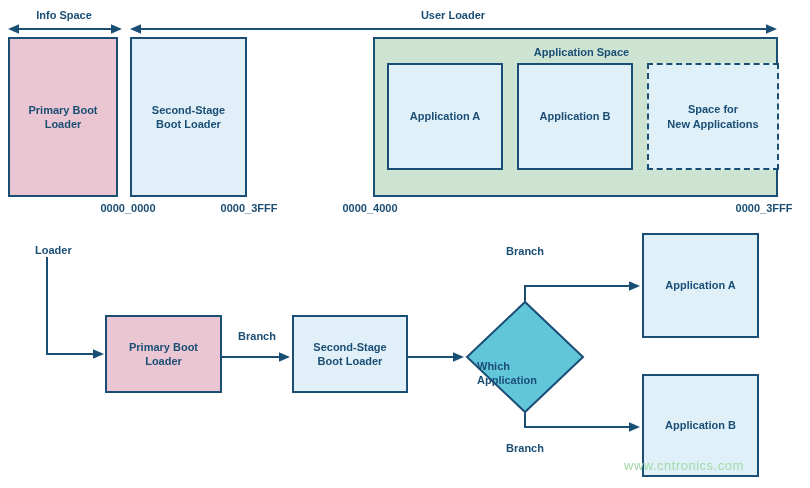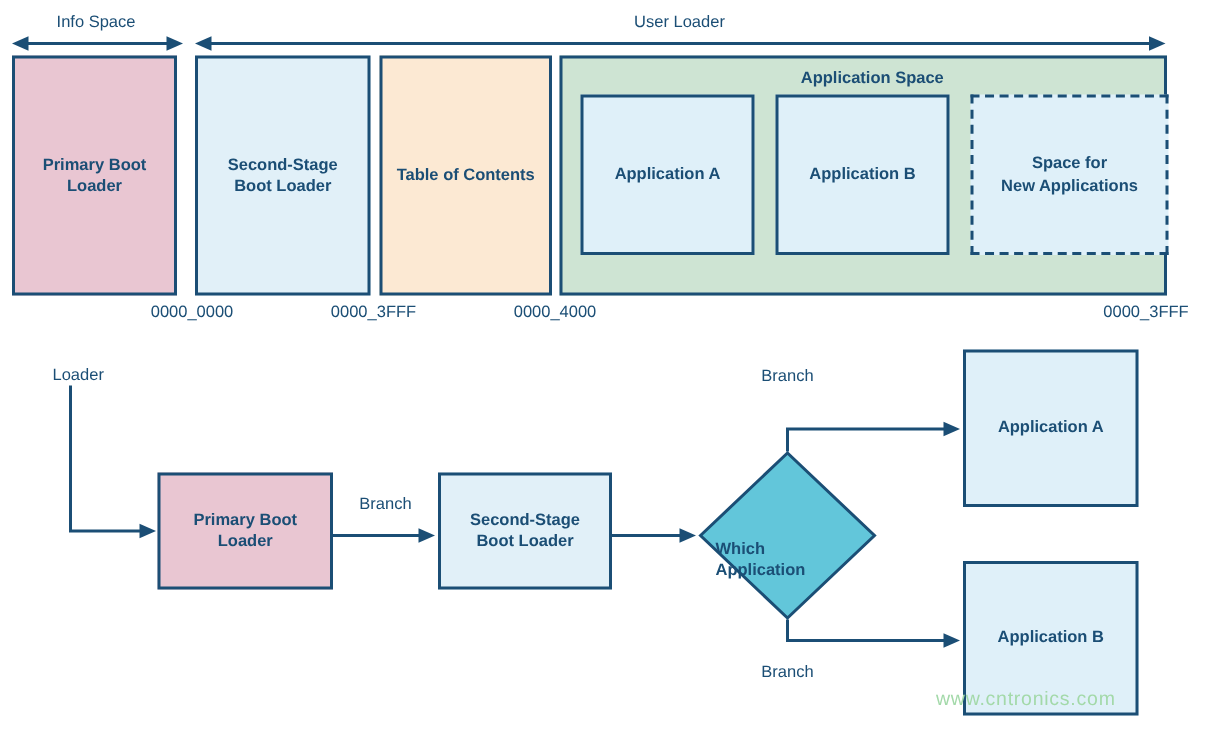--- a/index.html
+++ b/index.html
@@ -1,21 +1,21 @@
 <!DOCTYPE html>
 <html><head>
 <meta charset="utf-8">
 <style>
   html,body{margin:0;padding:0;background:#ffffff;}
   #canvas{
     position:relative;width:810px;height:488px;background:#ffffff;overflow:hidden;
     font-family:"Liberation Sans",sans-serif;
   }
   .lbl{
-    position:absolute;font-weight:normal;font-size:11px;color:#1b4e75;
+    position:absolute;font-weight:bold;font-size:11px;color:#1b4e75;
     white-space:nowrap;line-height:1.2;
   }
   .lbl.center{transform:translateX(-50%);}
   .box{
     position:absolute;box-sizing:border-box;border:2px solid #1b4e75;
     display:flex;flex-direction:column;align-items:center;justify-content:center;
     text-align:center;font-weight:bold;font-size:11px;color:#1b4e75;line-height:1.3;
     z-index:1;
   }
   .box .ln{display:block;}
@@ -42,23 +42,20 @@
   <div class="box" style="left: 8px; top: 37px; width: 110px; height: 160px; background-color: rgb(233, 198, 210);">
     <span class="ln">Primary Boot</span>
     <span class="ln">Loader</span>
   </div>
 
   <div class="box" style="left: 130px; top: 37px; width: 117px; height: 160px; background-color: rgb(225, 240, 248);">
     <span class="ln">Second-Stage</span>
     <span class="ln">Boot Loader</span>
   </div>
 
-  <div class="box" style="left: 253px; top: 37px; width: 115px; height: 160px; background-color: rgb(252, 233, 211);">
-    <span class="ln" style="white-space:nowrap;">Table of Contents</span>
-  </div>
 
   <div class="box" style="left: 373px; top: 37px; width: 405px; height: 160px; background-color: rgb(206, 228, 211);">
     <div class="container-label">Application Space</div>
   </div>
 
   <div class="box" style="left: 387px; top: 63px; width: 116px; height: 107px; background-color: rgb(223, 240, 249);">
     <span class="ln">Application A</span>
   </div>
 
   <div class="box" style="left: 517px; top: 63px; width: 116px; height: 107px; background-color: rgb(223, 240, 249);">

